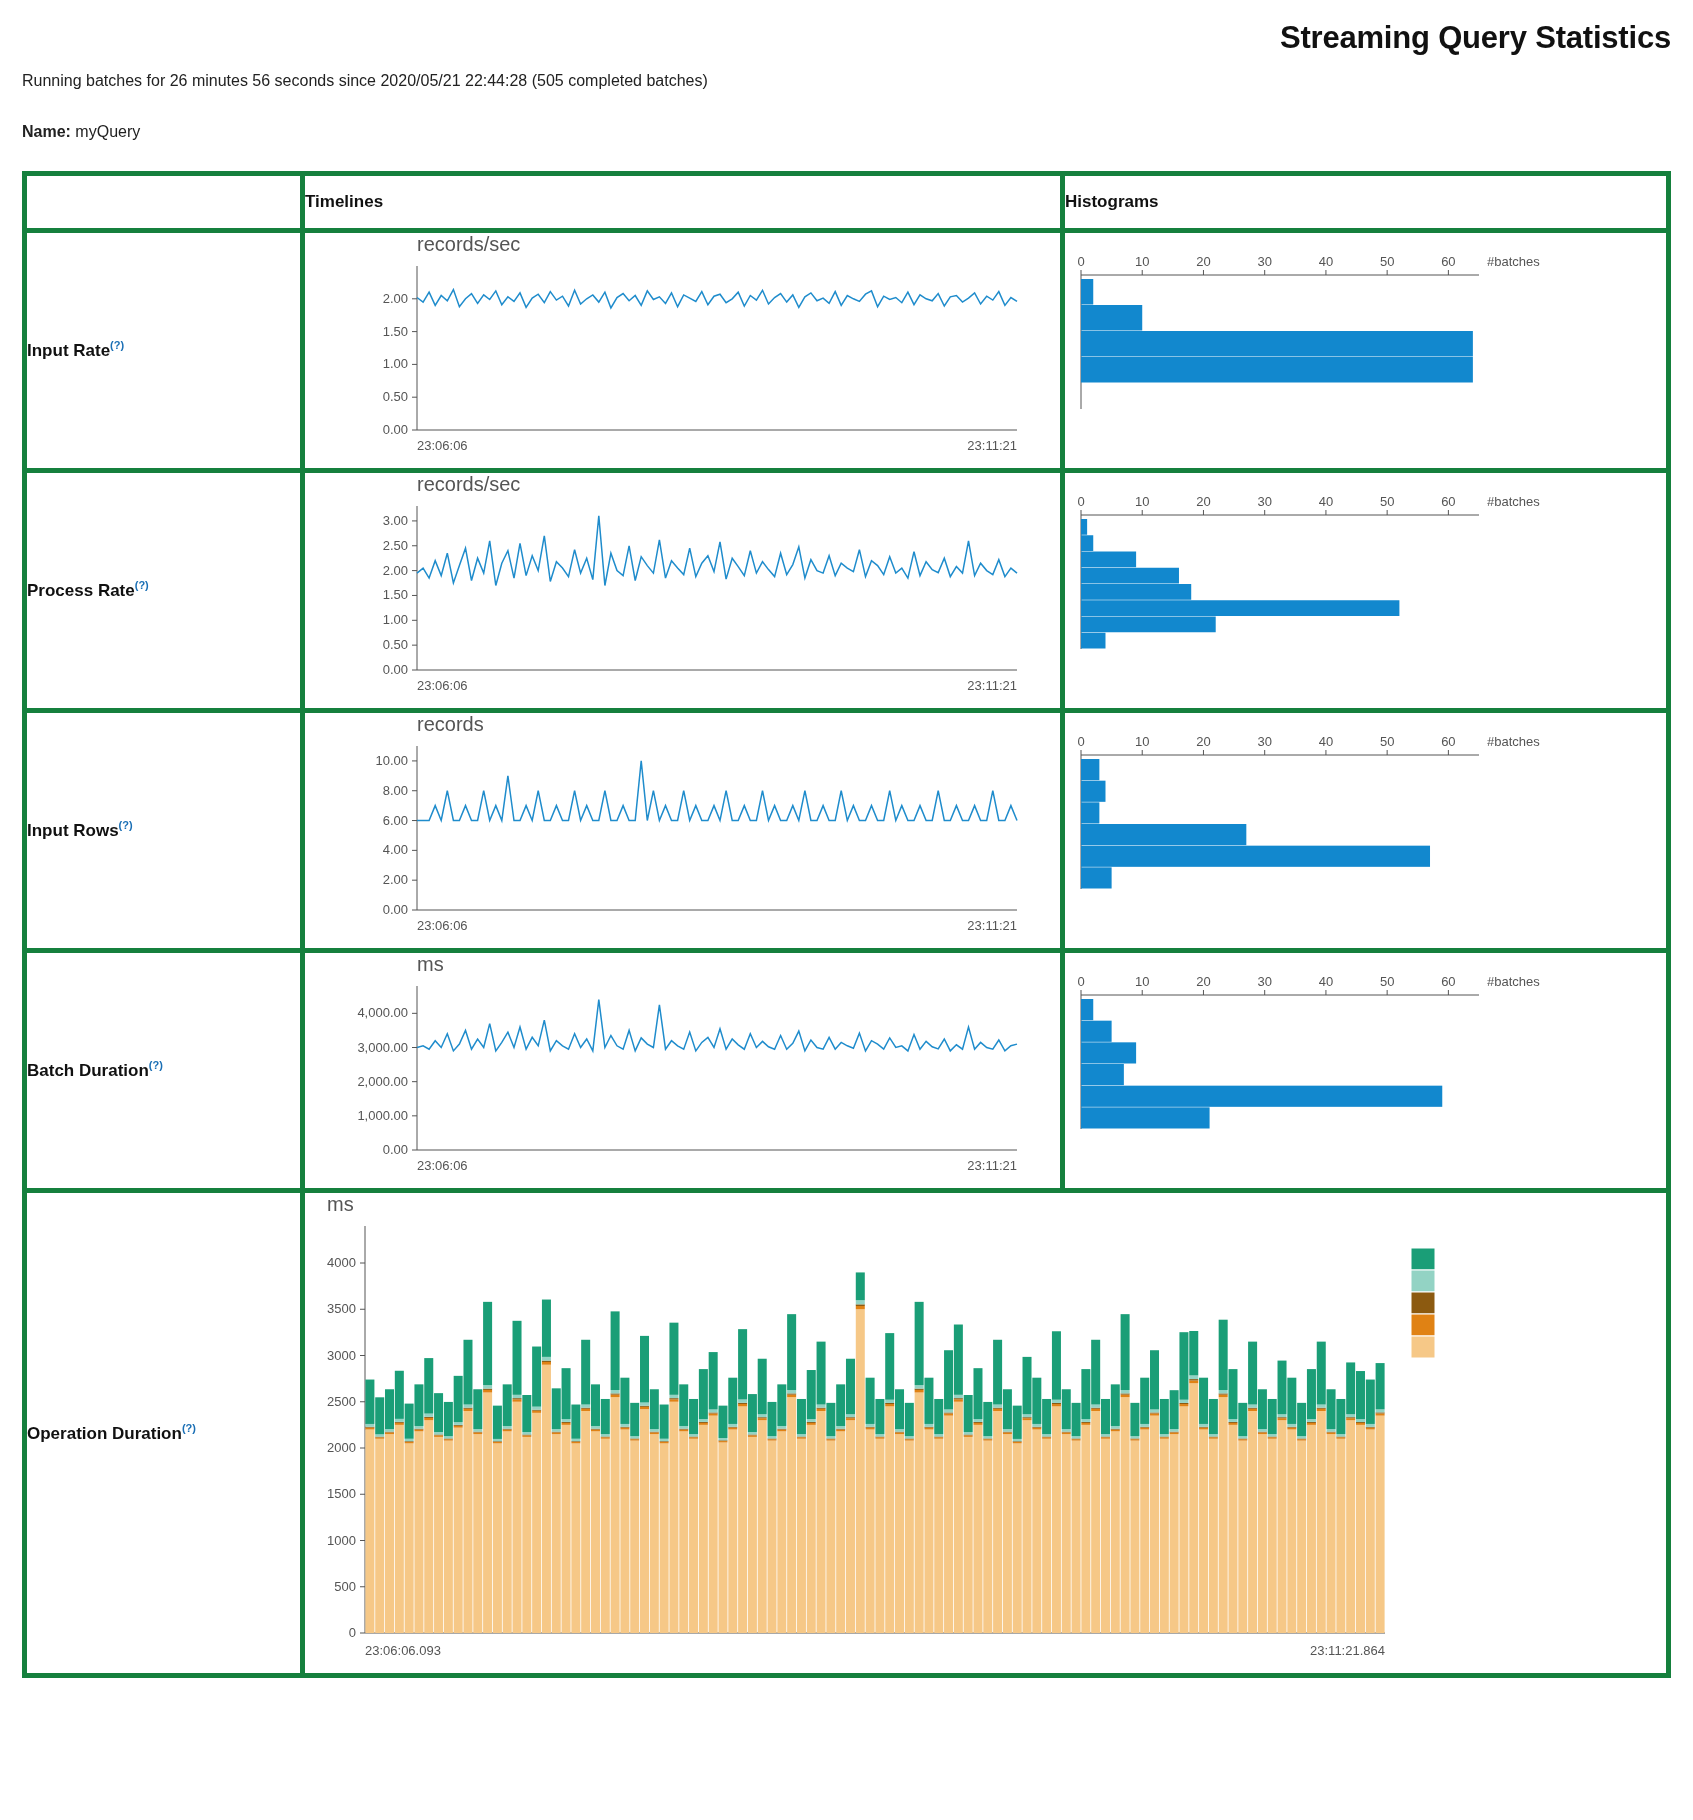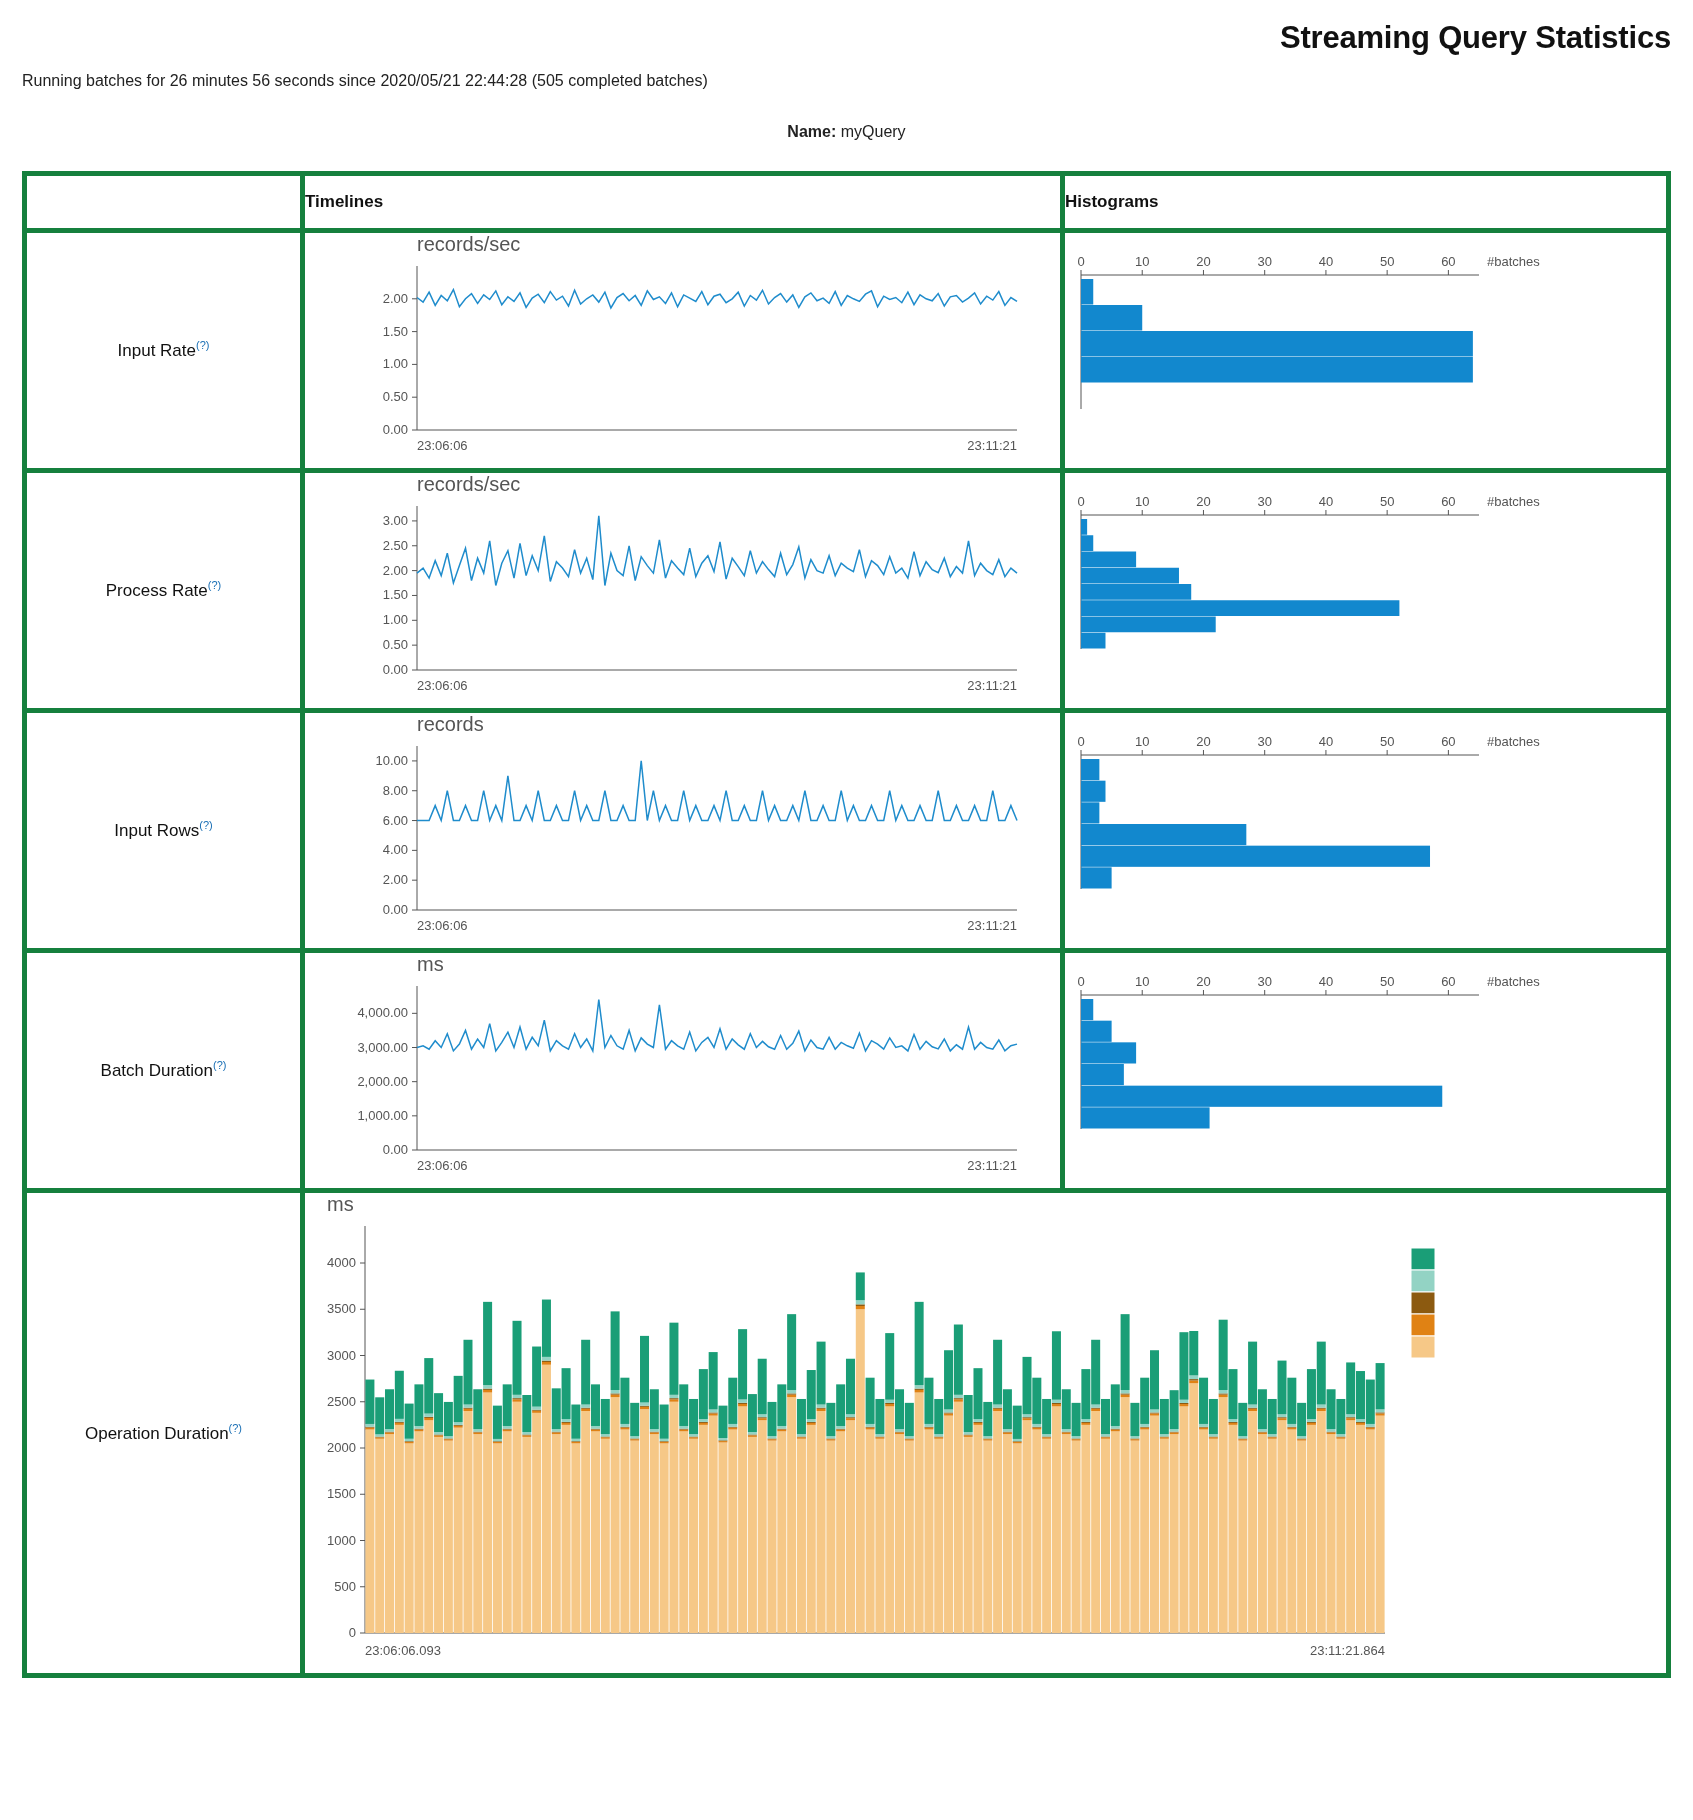--- a/index.html
+++ b/index.html
@@ -28,21 +28,21 @@
     color: #222;
     margin-bottom: 30px;
   }
   .subtitle b { font-weight: normal; }
   .meta-line {
     font-size: 16px;
     color: #222;
     line-height: 1.55;
   }
   .meta-line b { font-weight: bold; }
-  .meta-block { margin-bottom: 26px; text-align: center; }
+  .meta-block { margin-bottom: 26px; }
 
   table.stats {
     border-collapse: collapse;
     width: 100%;
     table-layout: fixed;
   }
   table.stats th, table.stats td {
     border: 5px solid #15803d;
     vertical-align: middle;
     padding: 0;
@@ -56,24 +56,23 @@
     font-size: 17px;
     font-weight: bold;
     text-align: left;
     padding-left: 18px;
     color: #111;
   }
   .head-blank { border-right: 1px solid #d9d9d9; }
 
   .row-label {
     font-size: 17px;
-    font-weight: normal;
+    font-weight: bold;
     padding-left: 18px;
     color: #111;
-    text-align: center;
   }
   .qmark {
     font-size: 11px;
     vertical-align: super;
     color: #1a6fb5;
     cursor: pointer;
   }
 
   .chart-cell { padding: 10px 6px 6px 10px; }
   .unit-label {

